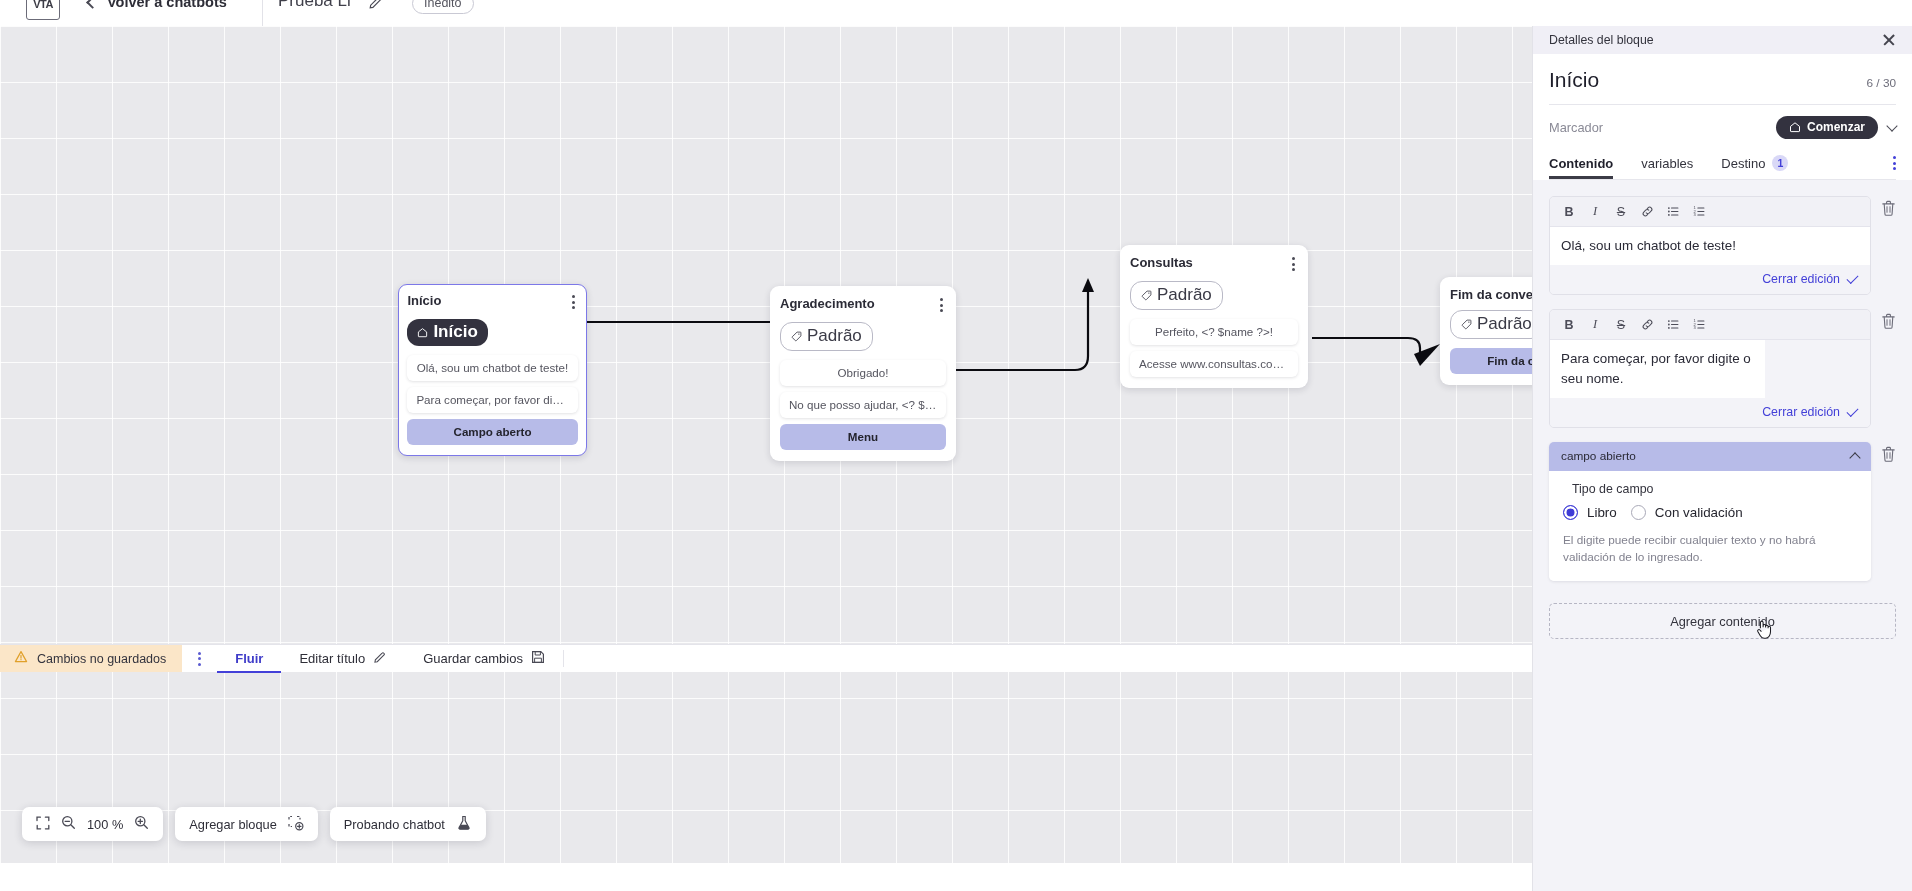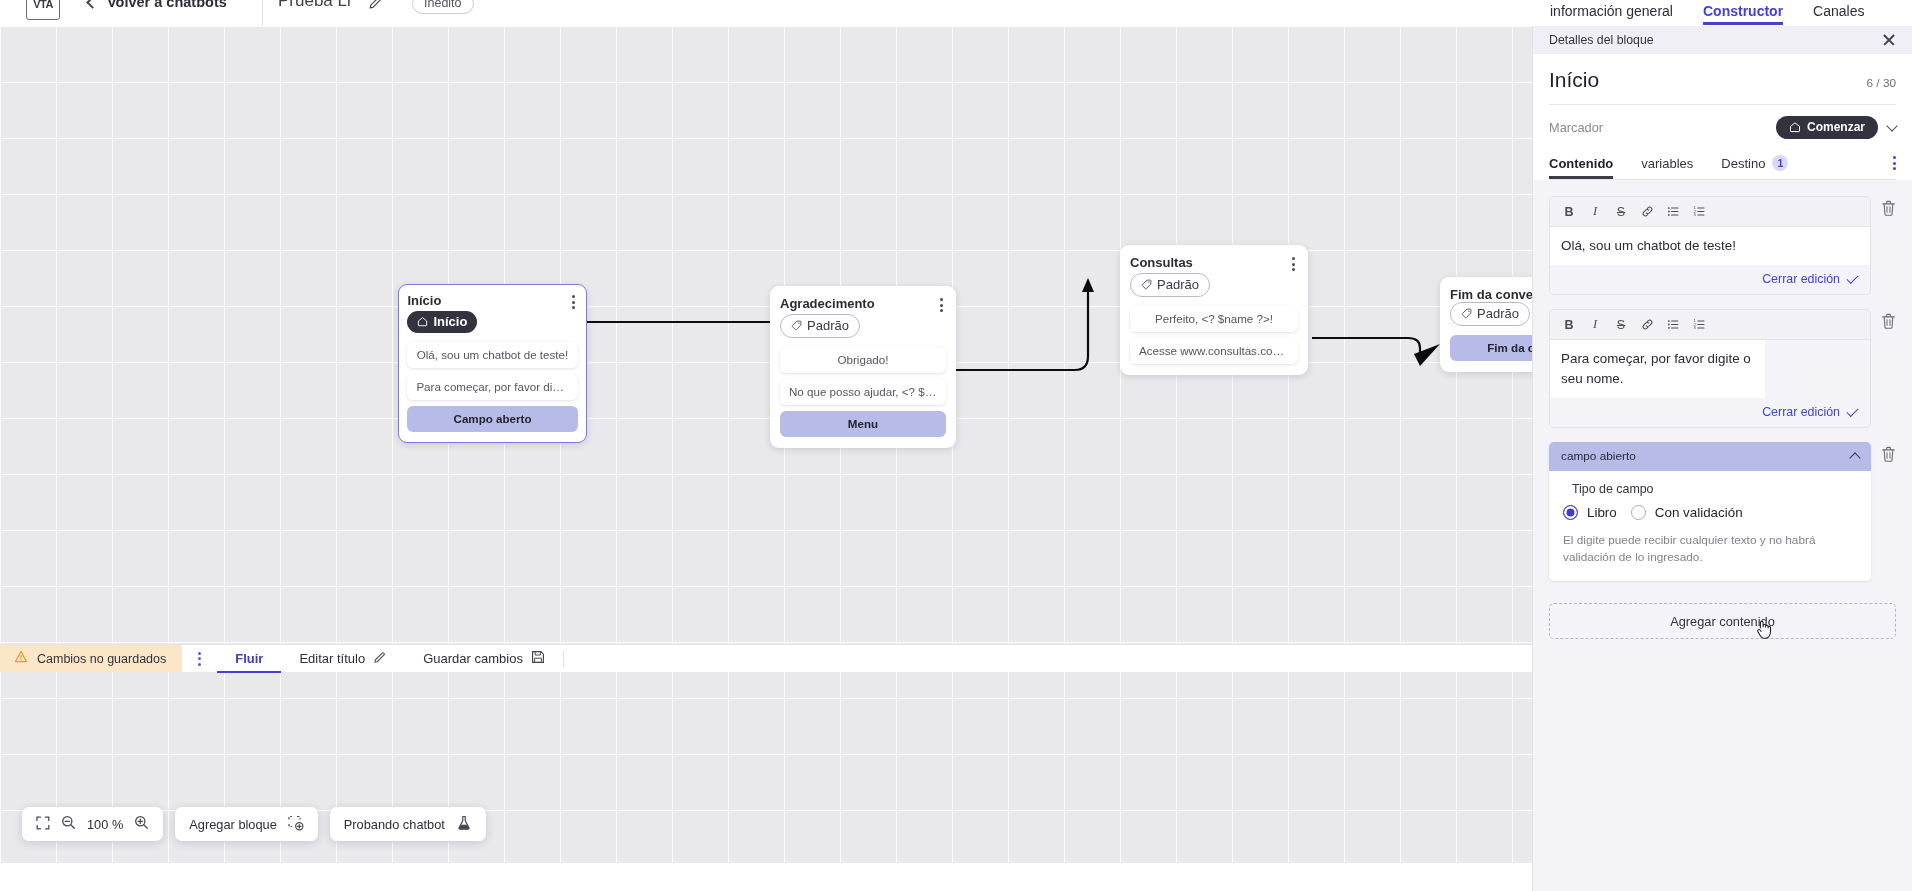--- a/index.html
+++ b/index.html
@@ -67,22 +67,22 @@
     position: absolute; background: #ffffff; border-radius: 9px;
     box-shadow: 0 2px 7px rgba(30,30,50,0.14);
     padding: 10px 10px 11px; width: 188px;
   }
   .node.selected { border: 1.6px solid #7c78e8; padding: 8.4px 8.4px 9.4px; }
   .node-head { display: flex; align-items: flex-start; justify-content: space-between; }
   .node-title { font-size: 13px; font-weight: 600; color: #2b2b36; line-height: 15px; }
   .kebab { display: flex; flex-direction: column; gap: 2.5px; padding: 2px 3px; cursor: pointer; }
   .kebab i { width: 3px; height: 3px; border-radius: 50%; background: #4a4a55; display: block; }
   .tag {
-    display: inline-flex; align-items: center; gap: 5px; 
-    border-radius: 12px; padding: 3px 10px 4px; font-size: 13px; font-weight: 600;
+    display: inline-flex; align-items: center; gap: 5px; margin-top: 8px;
+    border-radius: 12px; padding: 3px 10px 4px; font-size: 17px; font-weight: 600;
   }
   .tag.start { background: #33323f; color: #ffffff; }
   .tag.default { background: #ffffff; color: #3a3a46; border: 1px solid #b9b9c6; font-weight: 500; }
   .rows { margin-top: 9px; display: flex; flex-direction: column; gap: 6px; }
   .row {
     background: #ffffff; border-radius: 6px; padding: 6px 9px 7px;
     font-size: 11.6px; color: #55555f; white-space: nowrap; overflow: hidden;
     text-overflow: ellipsis; box-shadow: 0 1px 3px rgba(30,30,50,0.13); text-align: center;
   }
   .row.hl {
@@ -227,25 +227,20 @@
     </div>
     <div class="vdiv-top"></div>
     <div class="doc-title">Prueba Li</div>
     <span class="pencil-ic">
       <svg width="16" height="16" viewBox="0 0 16 16" fill="none">
         <path d="M2.2 13.8l0.5-2.6L10.4 3.5a1.3 1.3 0 0 1 1.9 0l0.3 0.3a1.3 1.3 0 0 1 0 1.9l-7.7 7.7-2.7 0.4z" stroke="#4a4a55" stroke-width="1.2" fill="none"></path>
       </svg>
     </span>
     <div class="badge-unpub">Inédito</div>
 
-    <div class="top-tabs">
-      <div class="top-tab">información general</div>
-      <div class="top-tab active">Constructor</div>
-      <div class="top-tab">Canales</div>
-    </div>
   </div>
 
   <div class="canvas">
 
     <svg class="edges">
 
       <path d="M486 296 L770 296" stroke="#0b0b10" stroke-width="2.2" fill="none"></path>
       <polygon points="770,290 784,296 770,302" fill="#0b0b10"></polygon>
 
       <path d="M788 344 L1075 344 Q1088 344 1088 330 L1088 264" stroke="#0b0b10" stroke-width="2.2" fill="none"></path>

